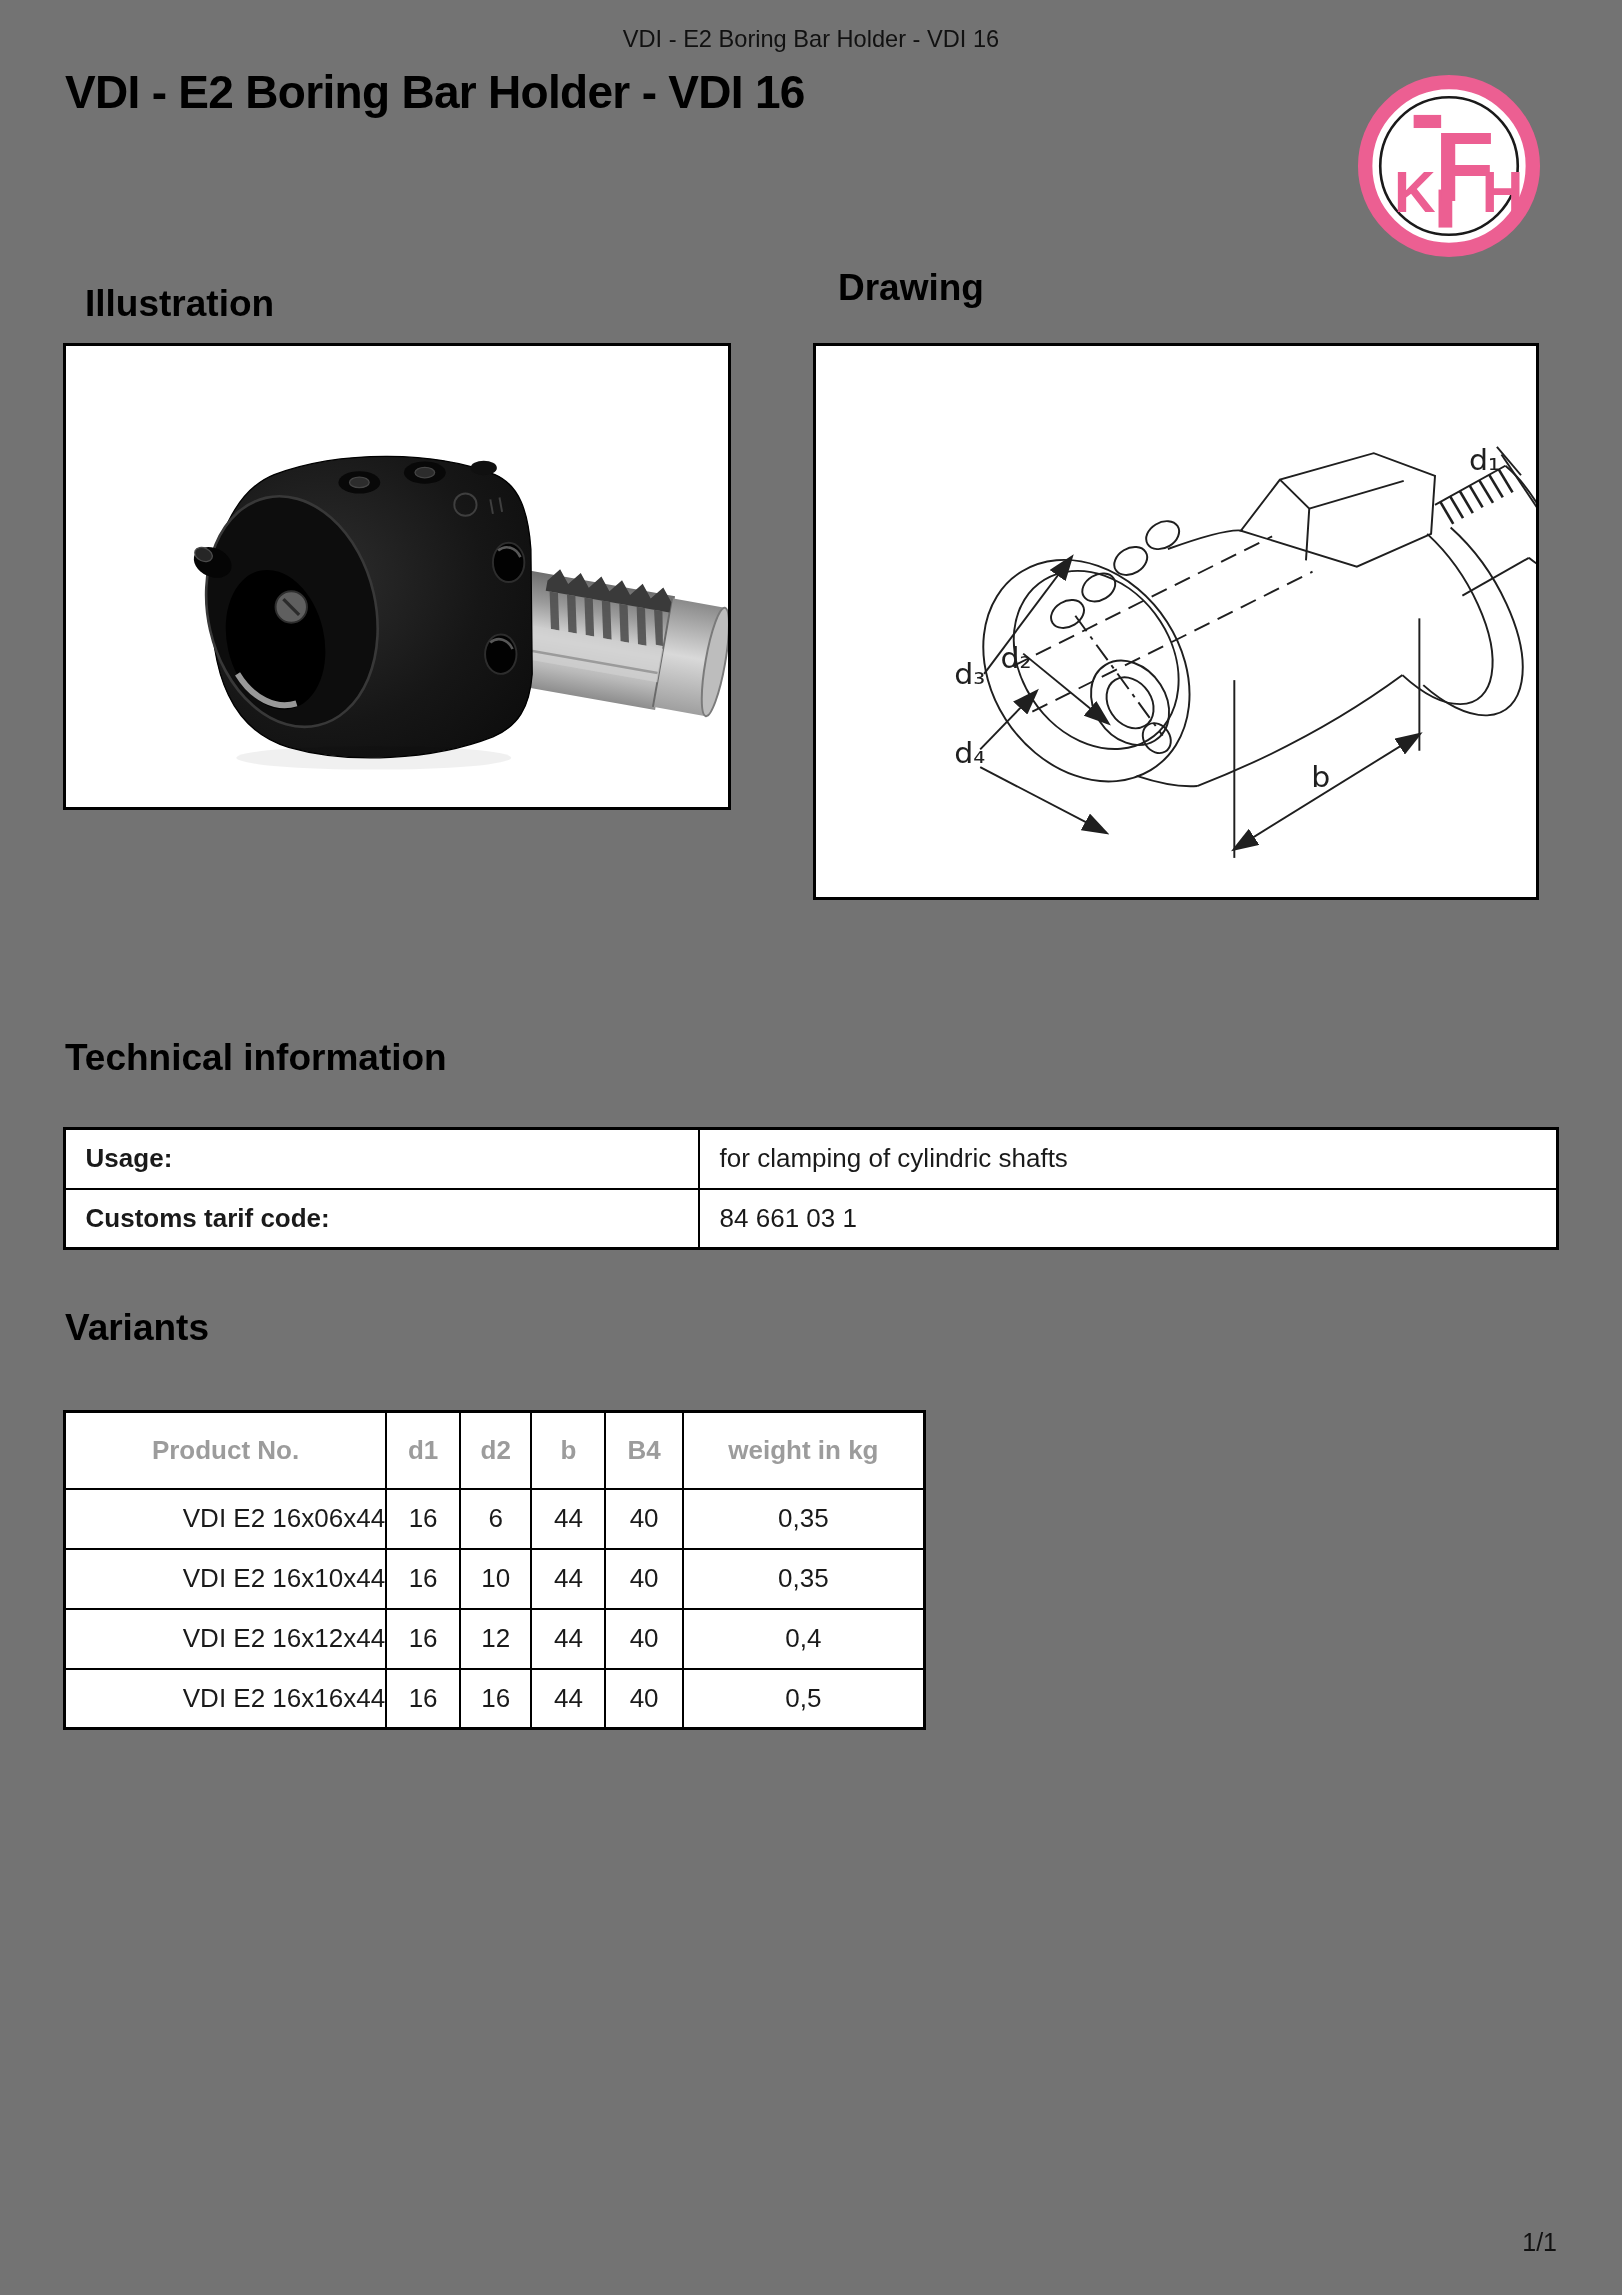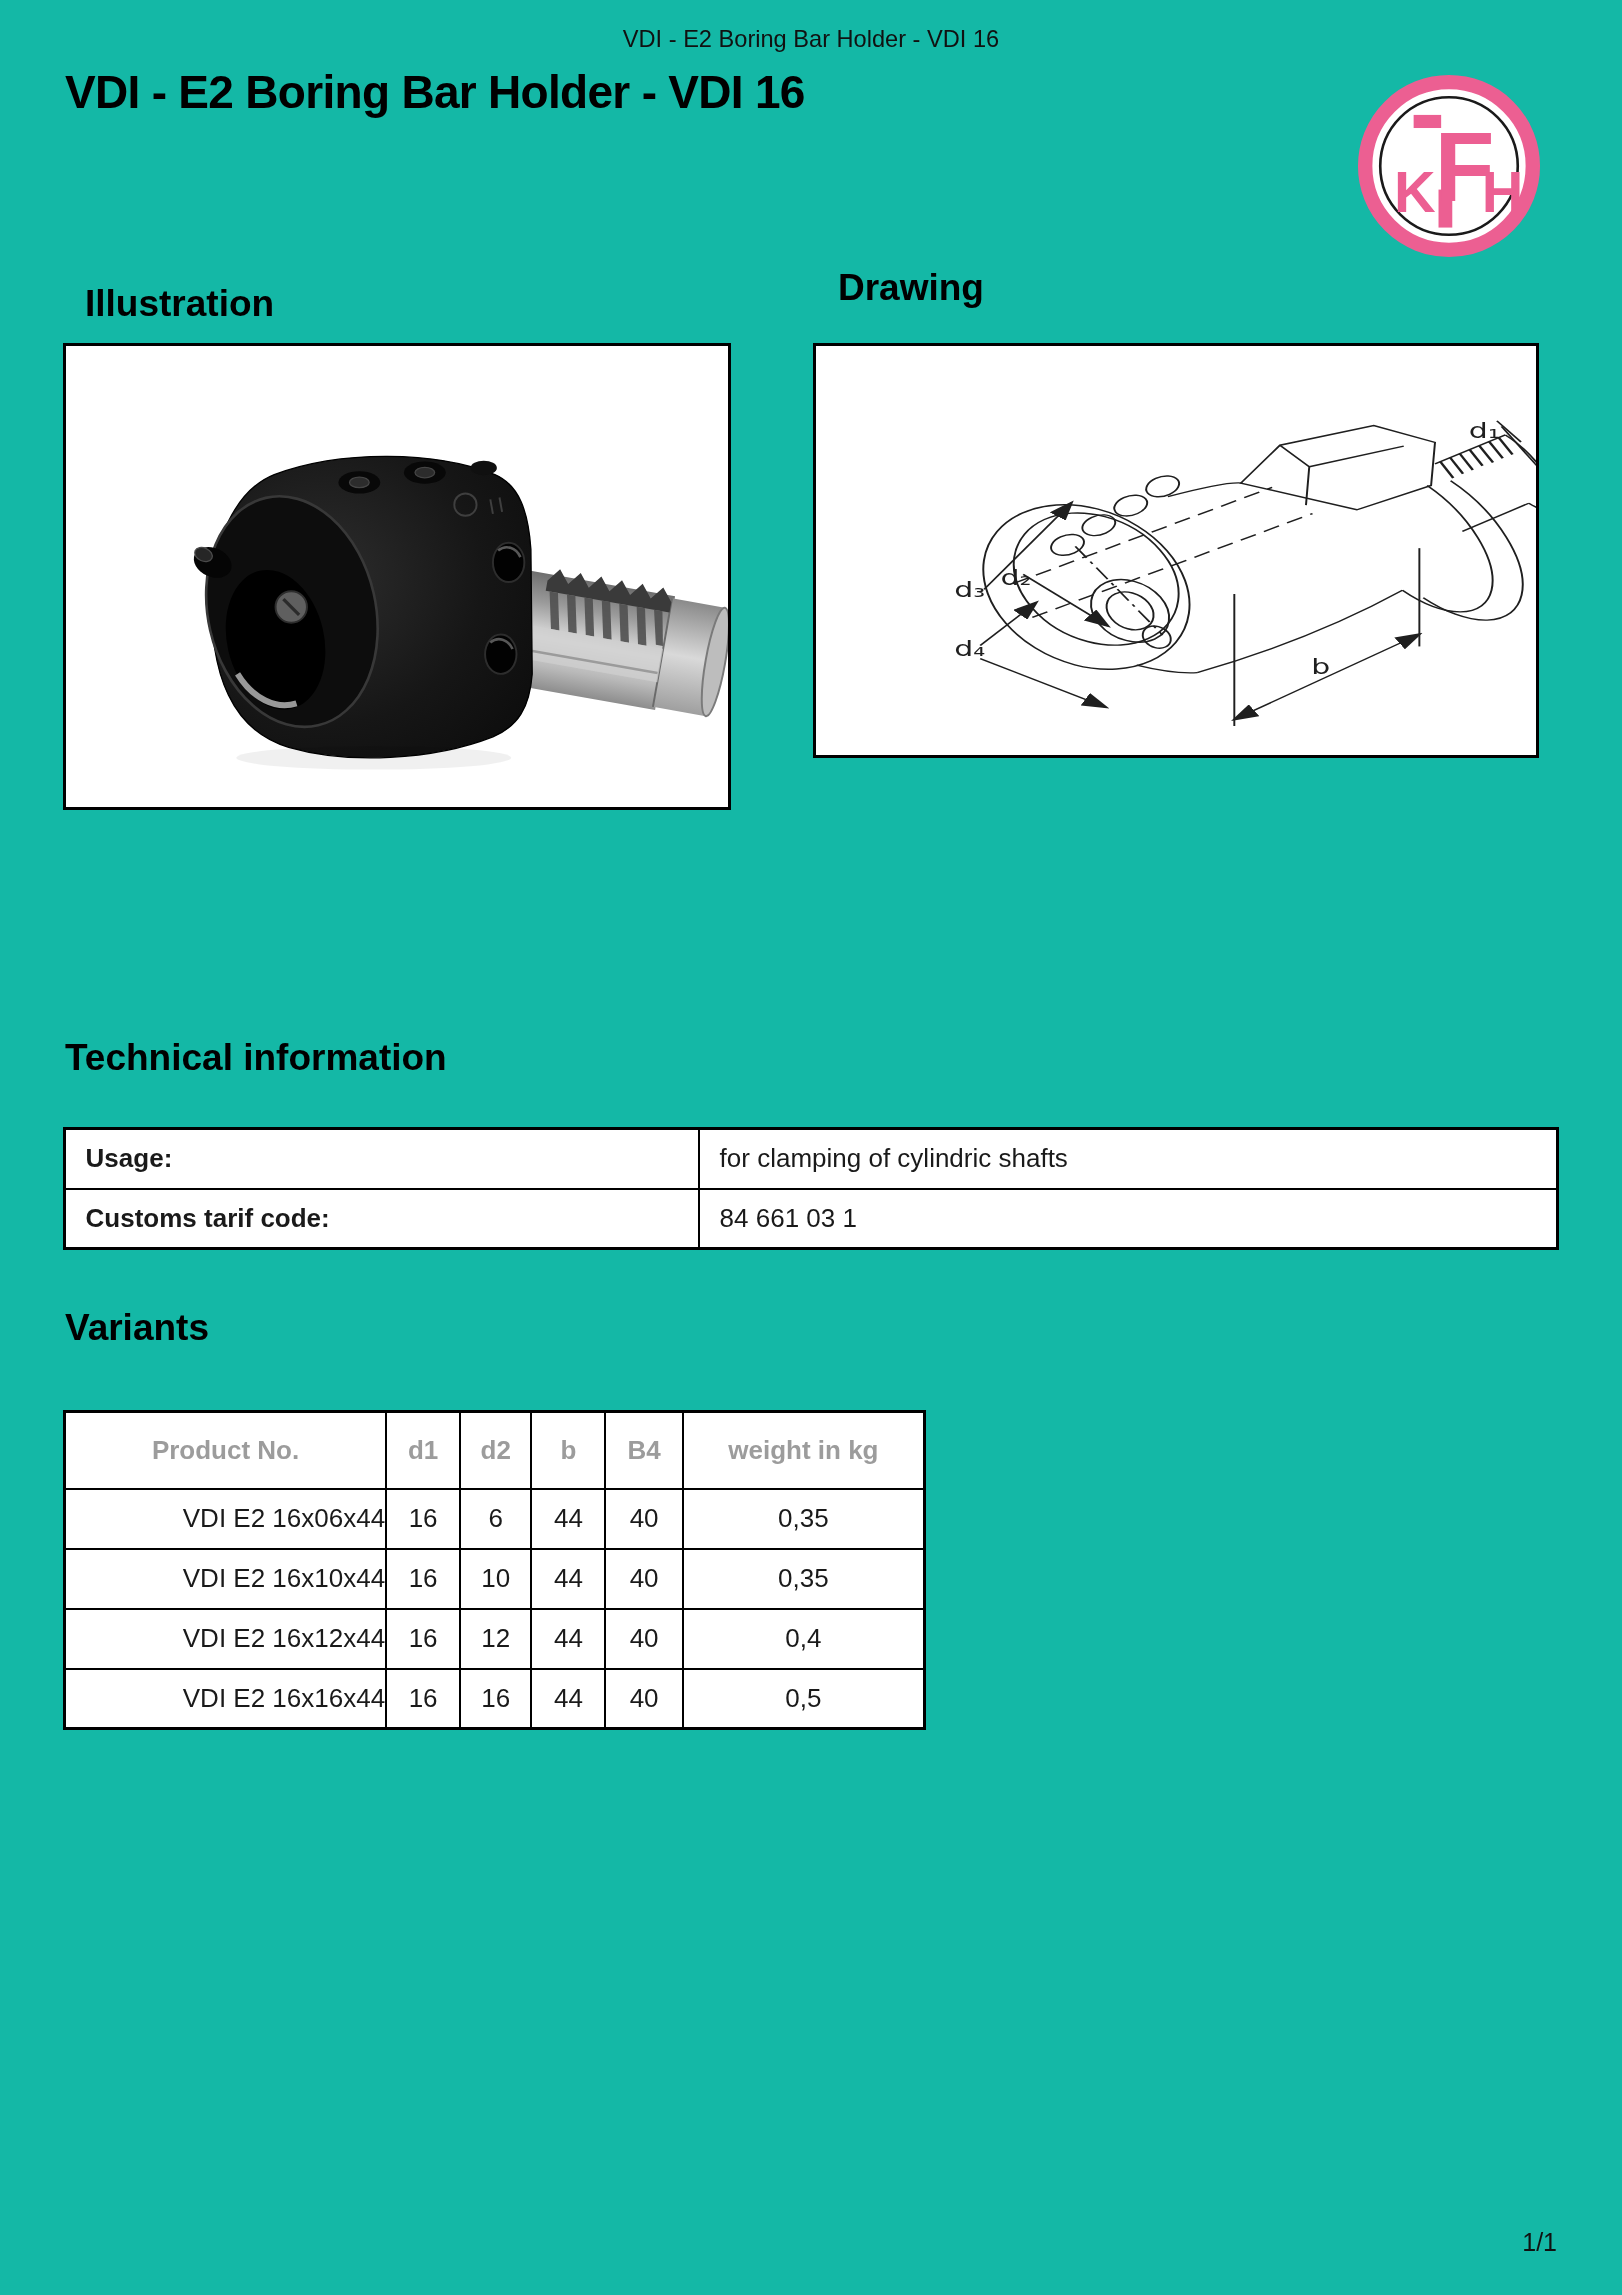--- a/index.html
+++ b/index.html
@@ -2,21 +2,21 @@
 <html style="font-size:10.5px"><head>
 <meta charset="utf-8">
 <style>
   * { margin:0; padding:0; box-sizing:border-box; }
   html,body { background:#ffffff; }
   body {
     width:1622px; height:2295px;
     font-family:"Liberation Sans","DejaVu Sans",sans-serif;
     color:#1a1a1a;
   }
-  .page { position:relative; width:1622px; height:2295px; background:#14b8a6; overflow:hidden; }
+  .page { position:relative; width:1622px; height:2295px; background:#737373; overflow:hidden; }
 
   .doc-header {
     position:absolute; top:26px; left:0; width:1622px;
     text-align:center; font-size:23.6px; color:#111;
   }
   .page-title {
     position:absolute; top:65px; left:65px;
     font-size:46px; font-weight:bold; letter-spacing:-0.7px; color:#000;
   }
   .logo-wrap { position:absolute; left:1356px; top:73px; width:186px; height:186px; }
@@ -25,21 +25,21 @@
   .section-heading {
     position:absolute; font-size:37px; font-weight:bold; color:#000;
   }
   #illus-heading   { left:65px;  top:283px;margin-left:20px; }
   #drawing-heading { left:838px; top:267px; }
   #tech-heading    { left:65px;  top:1037px; }
   #variants-heading{ left:65px;  top:1307px; }
 
   .img-box { position:absolute; border:3.3px solid #000; background:#fff; }
   #illustration-box { left:63px;  top:343px; width:668px; height:467px; }
-  #drawing-box      { left:813px; top:343px; width:726px; height:415px; }
+  #drawing-box      { left:813px; top:343px; width:726px; height:557px; }
   .img-box svg { width:100%; height:100%; display:block; }
 
   table { border-collapse:collapse; table-layout:fixed; background:#fff; }
   td, th { border:2.6px solid #000; font-size:26px; overflow:hidden; }
 
   #tech-table {
     position:absolute; left:63px; top:1127px; width:1496px;
     border:3.3px solid #000;
     padding-left:24px;
   }

